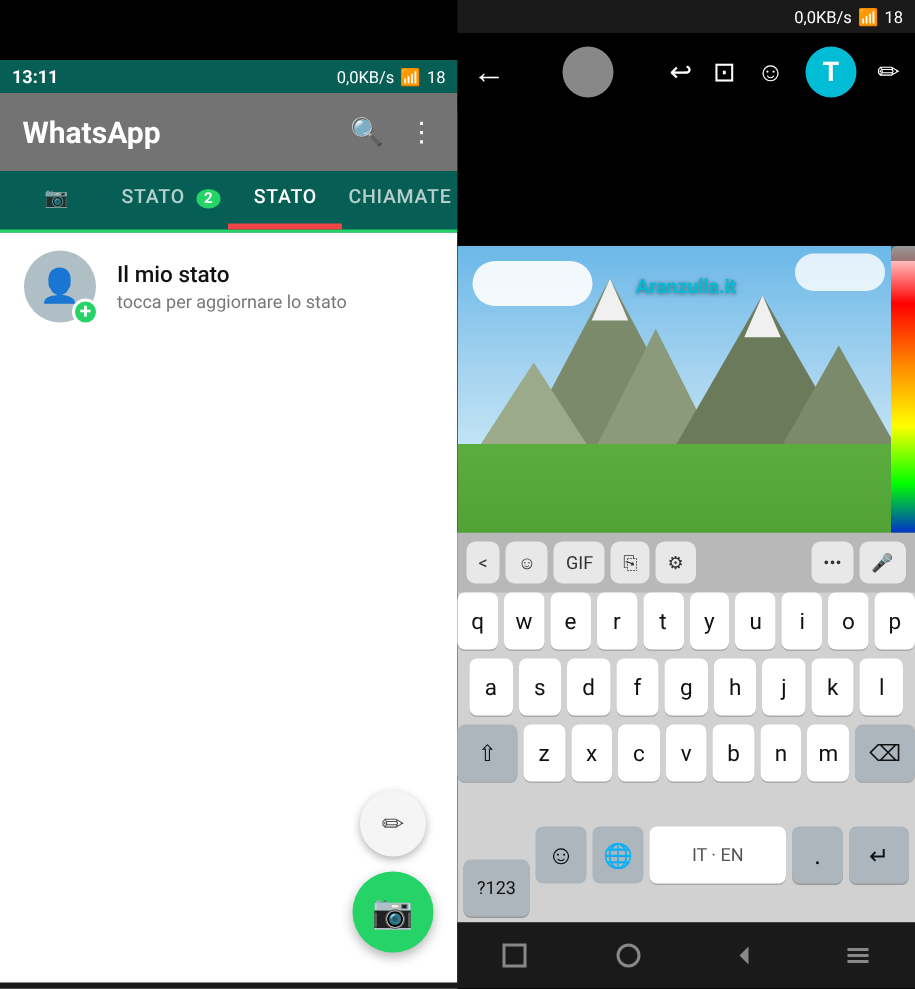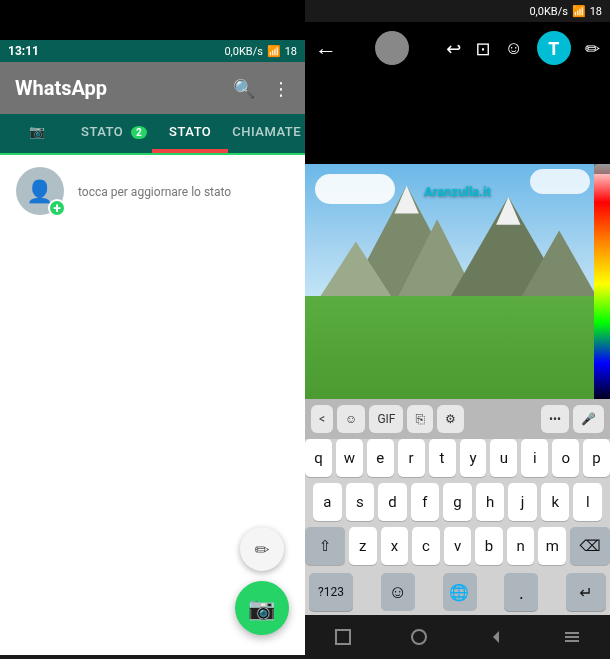--- a/index.html
+++ b/index.html
@@ -393,20 +393,21 @@
       border-radius: 5px;
       height: 38px;
       min-width: 44px;
       display: flex;
       align-items: center;
       justify-content: center;
       font-size: 12px;
       color: #111;
       box-shadow: 0 1px 0 #999;
       cursor: pointer;
+      margin-top: 44px;
     }
     .key-emoji {
       background: #adb5bd;
       border-radius: 5px;
       height: 38px;
       width: 34px;
       display: flex;
       align-items: center;
       justify-content: center;
       font-size: 18px;
@@ -513,20 +514,21 @@
     <div class="status-item">
       <div class="avatar-container">
         <div class="avatar">
           <span>👤</span>
         </div>
         <div class="avatar-add">
           <span>+</span>
         </div>
       </div>
       <div class="status-info">
+        <span class="status-name">Il mio stato</span>
         <span class="status-sub">tocca per aggiornare lo stato</span>
       </div>
     </div>
 
     <div class="fab-container">
       <div class="fab-pencil">
         <span>✏</span>
       </div>
       <div class="fab-camera">
         <span>📷</span>
@@ -732,20 +734,23 @@
     <div class="keyboard-bottom-row">
       <div class="key-sym">
         <span>?123</span>
       </div>
       <div class="key-emoji">
         <span>☺</span>
       </div>
       <div class="key-globe">
         <span>🌐</span>
       </div>
+      <div class="key-lang key-space">
+        <span>IT · EN</span>
+      </div>
       <div class="key-period">
         <span>.</span>
       </div>
       <div class="key-enter">
         <span>↵</span>
       </div>
     </div>
   </div>
 
   <div class="right-bottom-nav">

